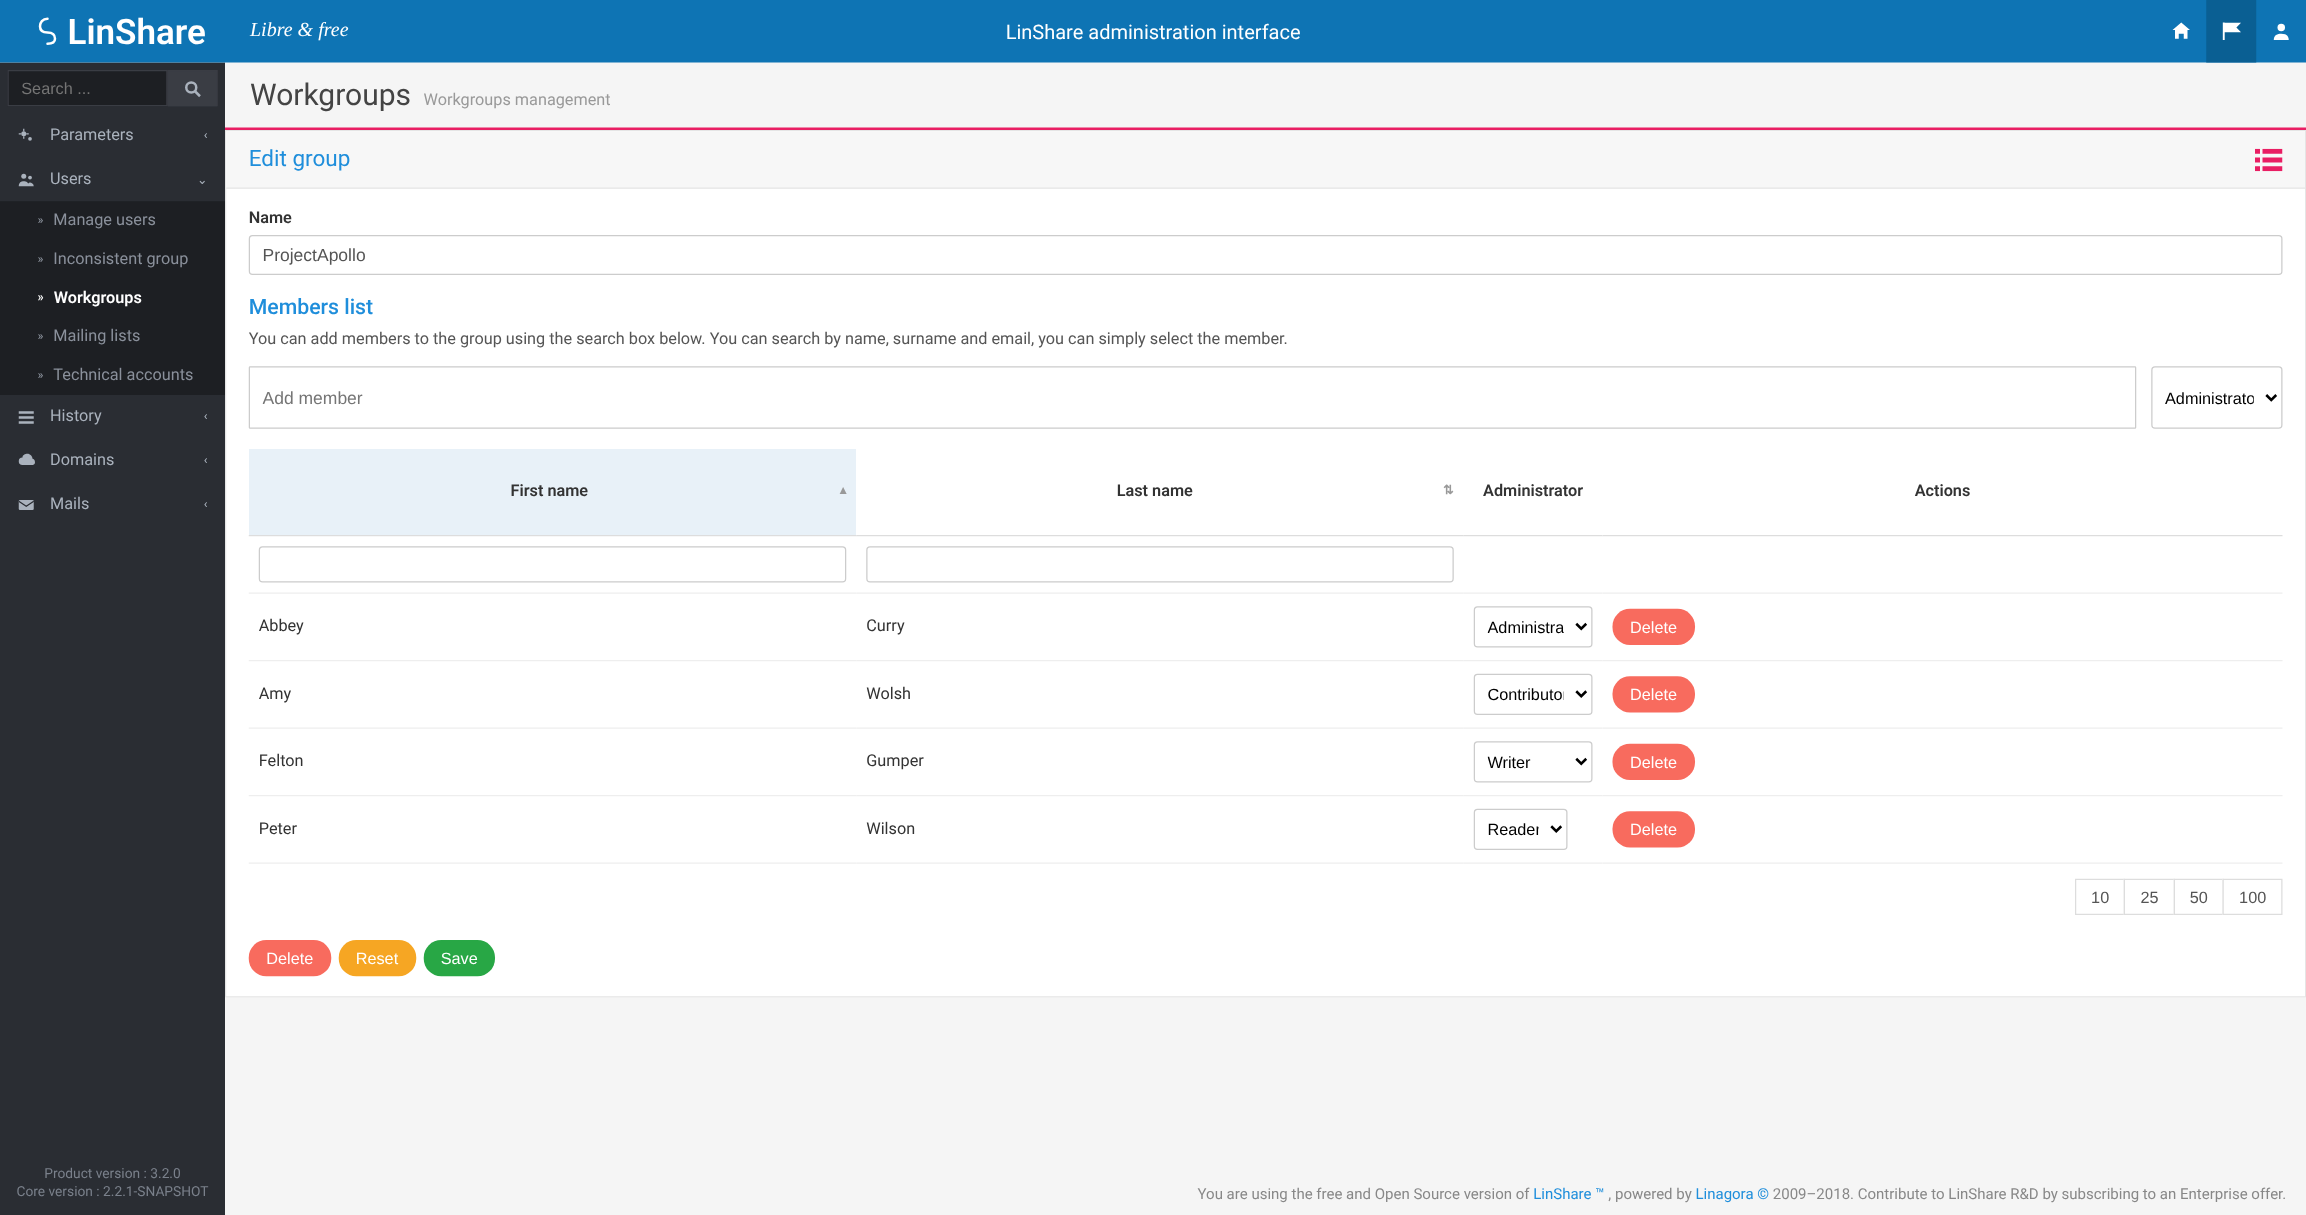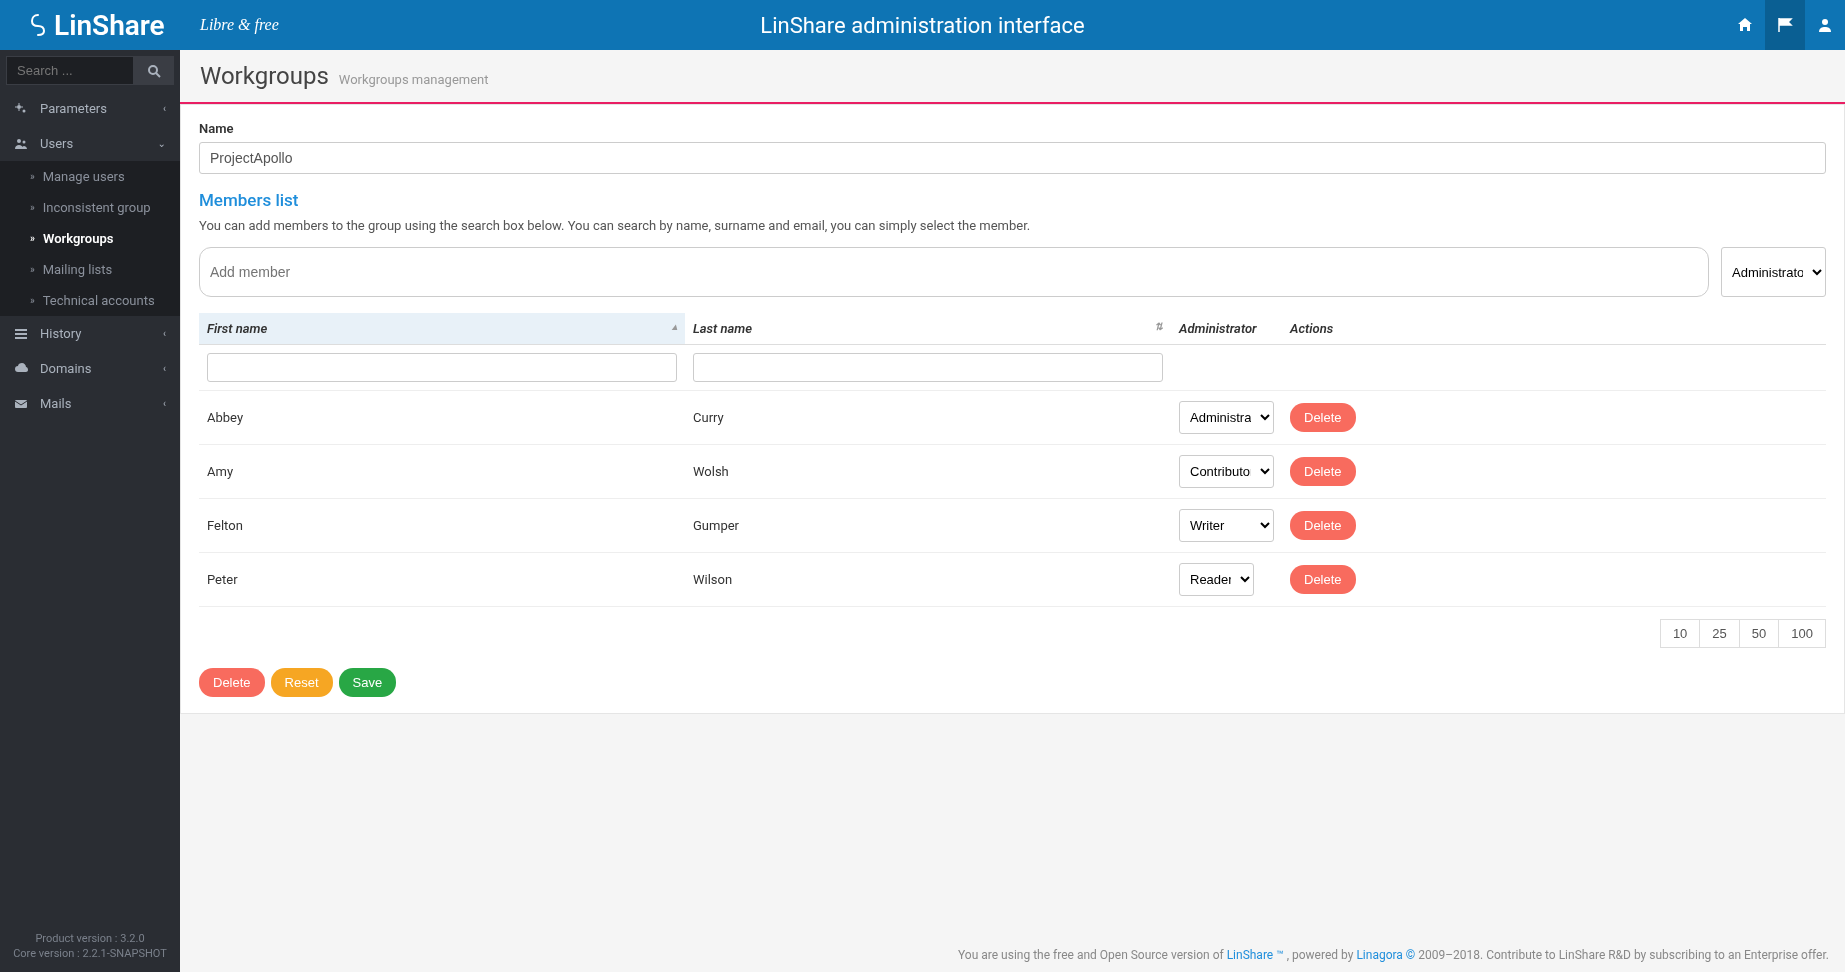--- a/index.html
+++ b/index.html
@@ -4,21 +4,21 @@
 <style>
 * { margin: 0; padding: 0; box-sizing: border-box; }
 body { font-family: -apple-system, BlinkMacSystemFont, "Segoe UI", Roboto, "Helvetica Neue", Arial, sans-serif; font-size: 14px; color: #333; background: #f5f5f5; }
 
 
 .header { background: #0E74B4; color: #fff; height: 50px; display: flex; align-items: center; position: relative; }
 .logo-area { display: flex; align-items: center; padding-left: 28px; width: 180px; }
 .logo-icon { font-size: 22px; margin-right: 6px; }
 .logo-text { font-size: 28px; font-weight: 600; }
 .tagline { font-style: italic; font-family: cursive; font-size: 16px; margin-left: 20px; }
-.header-title { position: absolute; left: 50%; transform: translateX(-50%); font-size: 22px; }
+.header-title { position: absolute; left: 50%; transform: translateX(-50%); font-size: 16px; }
 .header-icons { margin-left: auto; display: flex; align-items: stretch; height: 100%; }
 .header-icon { width: 40px; display: flex; align-items: center; justify-content: center; cursor: pointer; color: #fff; font-size: 16px; }
 .header-icon.active { background: #0a5f93; }
 
 
 .container { display: flex; min-height: calc(100vh - 50px); }
 .sidebar { width: 180px; background: #2A2D33; color: #aab2bd; display: flex; flex-direction: column; }
 .search-box { padding: 6px; display: flex; }
 .search-input { flex: 1; background: #1d1f23; border: 1px solid #3a3d44; color: #aab2bd; padding: 6px 10px; font-size: 13px; min-width: 0; }
 .search-btn { background: #3a3d44; border: 1px solid #3a3d44; color: #aab2bd; padding: 6px 12px; cursor: pointer; }
@@ -47,25 +47,25 @@
 
 .panel-body { padding: 16px 18px; }
 .form-group { margin-bottom: 16px; }
 .form-label { display: block; font-weight: 600; font-size: 13px; margin-bottom: 6px; color: #333; }
 .form-control { width: 100%; padding: 7px 10px; border: 1px solid #ccc; border-radius: 3px; font-size: 14px; color: #555; }
 
 .section-title { color: #1F8EDB; font-size: 17px; font-weight: 500; margin-bottom: 8px; }
 .section-desc { font-size: 13px; color: #555; margin-bottom: 14px; }
 
 .member-row { display: flex; gap: 12px; margin-bottom: 16px; }
-.member-input { flex: 1; padding: 16px 10px; border: 1px solid #ccc; border-radius: 12px; font-size: 14px; }
+.member-input { flex: 1; padding: 16px 10px; border: 1px solid #ccc; border-radius: 1px; font-size: 14px; }
 .role-select { width: 105px; padding: 7px 6px; border: 1px solid #ccc; border-radius: 3px; font-size: 13px; background: #fff; }
 
 .table { width: 100%; border-collapse: collapse; }
-.table th { text-align: left; padding: 8px 8px; font-weight: 600; font-size: 13px; border-bottom: 1px solid #ddd; background: #fff; position: relative; font-style: italic; }
+.table th { text-align: center; padding: 27px 8px; font-weight: 600; font-size: 13px; border-bottom: 1px solid #ddd; background: #fff; position: relative; }
 .table th.sorted { background: #E8F1F8; }
 .table th .sort-indicator { float: right; color: #999; font-size: 10px; }
 .table td { padding: 10px 8px; border-bottom: 1px solid #eee; font-size: 13px; color: #333; vertical-align: middle; }
 .filter-row td { padding: 8px 8px; }
 .filter-input { width: 100%; padding: 6px 8px; border: 1px solid #ccc; border-radius: 3px; }
 .col-first { width: 486px; }
 .col-last { width: 486px; }
 .col-admin { width: 110px; }
 .col-actions { width: auto; }
 
@@ -213,20 +213,33 @@
   </div>
 
   <div class="main">
     <div class="page-header">
       <span class="page-title">Workgroups</span>
       <span class="page-subtitle">Workgroups management</span>
     </div>
     <div class="pink-line"></div>
 
     <div class="panel">
+      <div class="panel-header">
+        <span class="panel-title">Edit group</span>
+        <span class="list-icon">
+          <svg width="22" height="18" viewBox="0 0 22 18" fill="#E91E63">
+              <rect x="0" y="0" width="4" height="4"></rect>
+              <rect x="6" y="0" width="16" height="4"></rect>
+              <rect x="0" y="7" width="4" height="4"></rect>
+              <rect x="6" y="7" width="16" height="4"></rect>
+              <rect x="0" y="14" width="4" height="4"></rect>
+              <rect x="6" y="14" width="16" height="4"></rect>
+            </svg>
+        </span>
+      </div>
       <div class="panel-body">
         <div class="form-group">
           <label class="form-label">Name</label>
           <input class="form-control" value="ProjectApollo" style="">
         </div>
 
         <div class="section-title">Members list</div>
         <div class="section-desc">You can add members to the group using the search box below. You can search by name, surname and email, you can simply select the member.</div>
 
         <div class="member-row">

